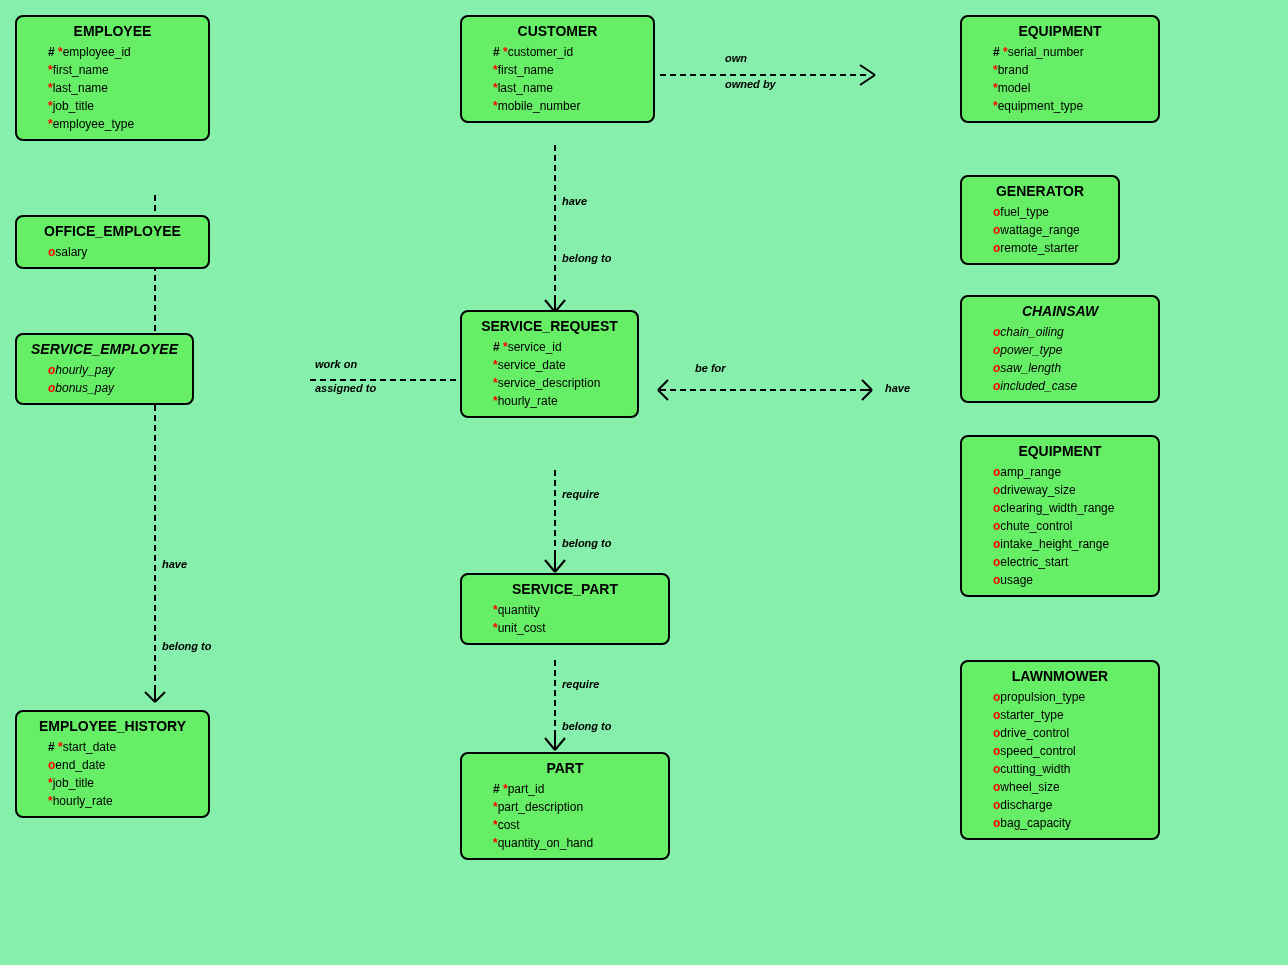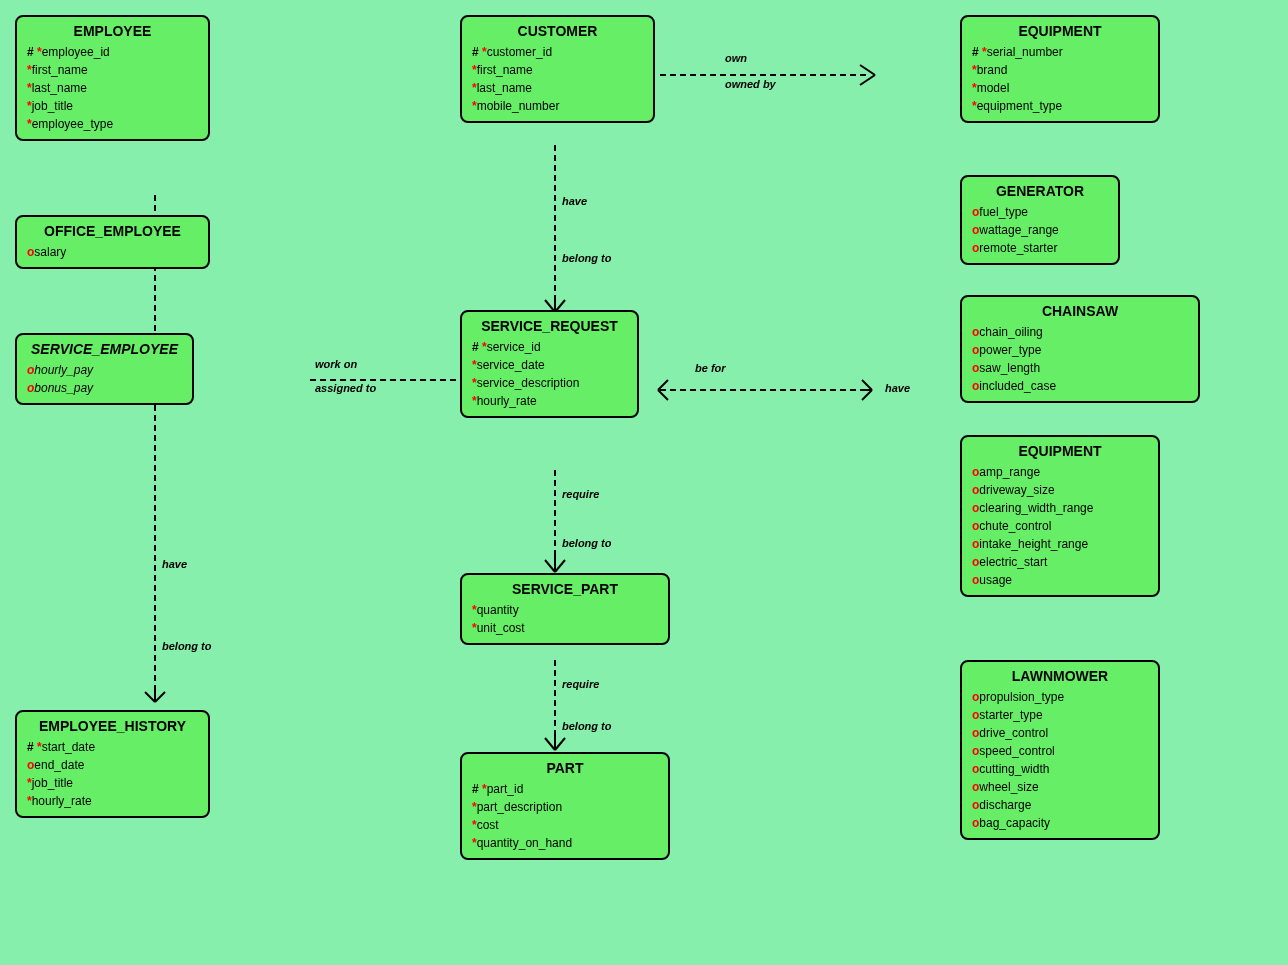--- a/index.html
+++ b/index.html
@@ -28,20 +28,21 @@
     }
     .entity-title {
       font-weight: bold;
       font-size: 14px;
       text-align: center;
       margin-bottom: 4px;
     }
     .entity-field {
       font-size: 12px;
       line-height: 1.5;
+      margin-left: 21px;
     }
 
     .relation-label {
       position: absolute;
       font-style: italic;
       font-size: 11px;
       font-weight: bold;
       color: #000;
     }
 
@@ -172,21 +173,21 @@
     <div class="entity-field"><span style="color:red;font-weight:bold">*</span>equipment_type</div>
   </div>
 
   <div class="entity-box" style="left:960px; top:175px; width:160px;">
     <div class="entity-title">GENERATOR</div>
     <div class="entity-field"><span style="color:red;font-weight:bold">o</span>fuel_type</div>
     <div class="entity-field"><span style="color:red;font-weight:bold">o</span>wattage_range</div>
     <div class="entity-field"><span style="color:red;font-weight:bold">o</span>remote_starter</div>
   </div>
 
-  <div class="entity-box" style="left:960px; top:295px; width:240px;">
+  <div class="entity-box" style="left:960px; top:295px; width:200px;font-style:italic;">
     <div class="entity-title">CHAINSAW</div>
     <div class="entity-field"><span style="color:red;font-weight:bold">o</span>chain_oiling</div>
     <div class="entity-field"><span style="color:red;font-weight:bold">o</span>power_type</div>
     <div class="entity-field"><span style="color:red;font-weight:bold">o</span>saw_length</div>
     <div class="entity-field"><span style="color:red;font-weight:bold">o</span>included_case</div>
   </div>
 
   <div class="entity-box" style="left:960px; top:435px; width:200px;">
     <div class="entity-title">EQUIPMENT</div>
     <div class="entity-field"><span style="color:red;font-weight:bold">o</span>amp_range</div>

